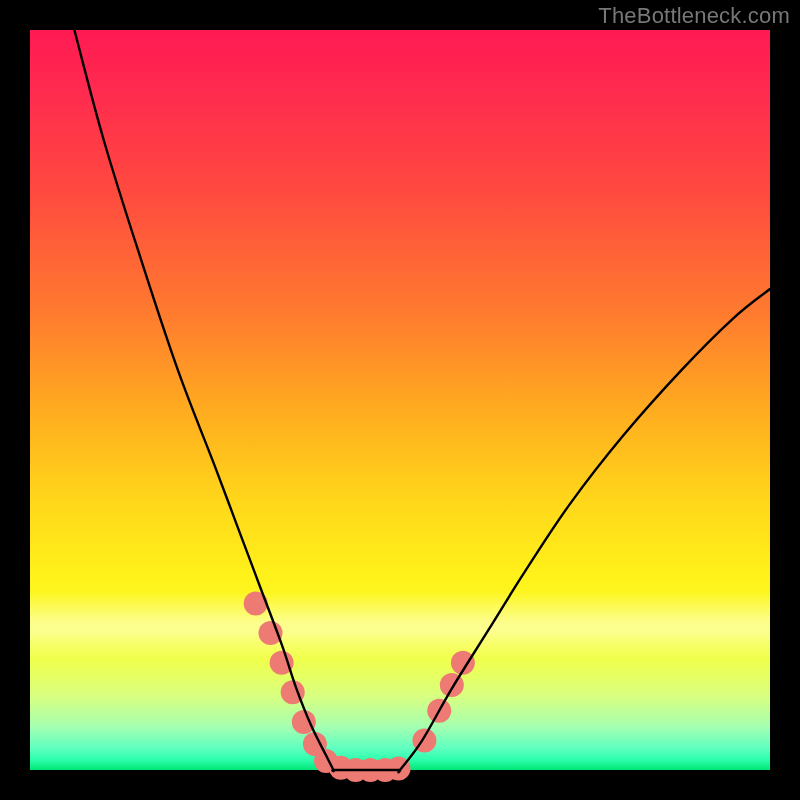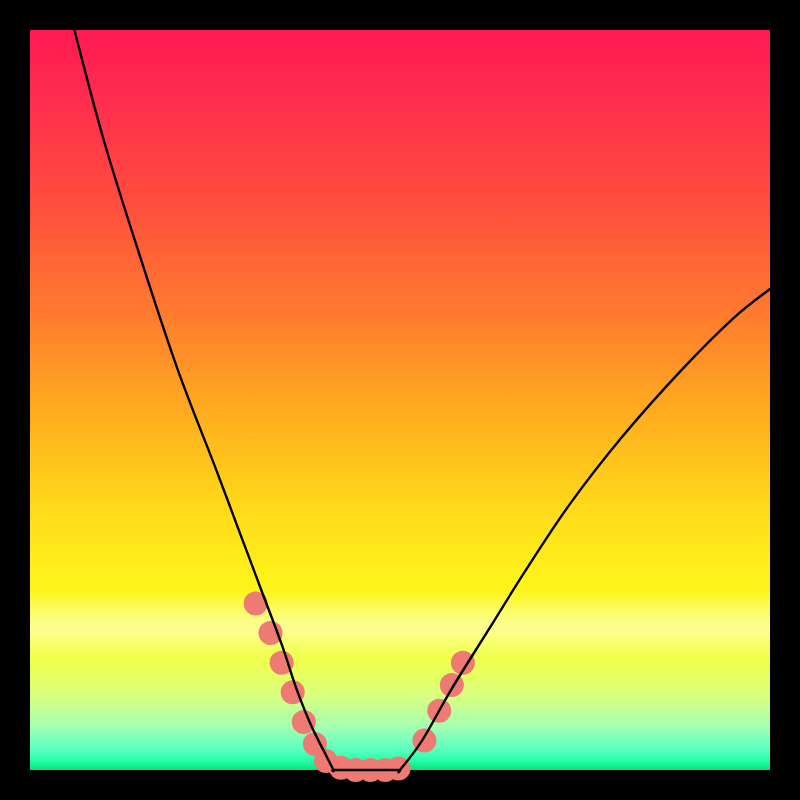--- a/index.html
+++ b/index.html
@@ -74,20 +74,21 @@
     top: 0;
     width: 740px;
     height: 740px;
     overflow: visible;
   }
 </style>
 </head>
 <body>
 
 <div class="frame">
+  <div class="watermark">TheBottleneck.com</div>
 
   <div class="plot-area">
     <div class="pale-band"></div>
     <svg class="curves" viewBox="0 0 740 740" preserveAspectRatio="none">
       <g>
           <circle cx="225.70" cy="573.50" r="12" fill="#ed7a73"></circle>
           <circle cx="240.50" cy="603.10" r="12" fill="#ed7a73"></circle>
           <circle cx="251.60" cy="632.70" r="12" fill="#ed7a73"></circle>
           <circle cx="262.70" cy="662.30" r="12" fill="#ed7a73"></circle>
           <circle cx="273.80" cy="691.90" r="12" fill="#ed7a73"></circle>

